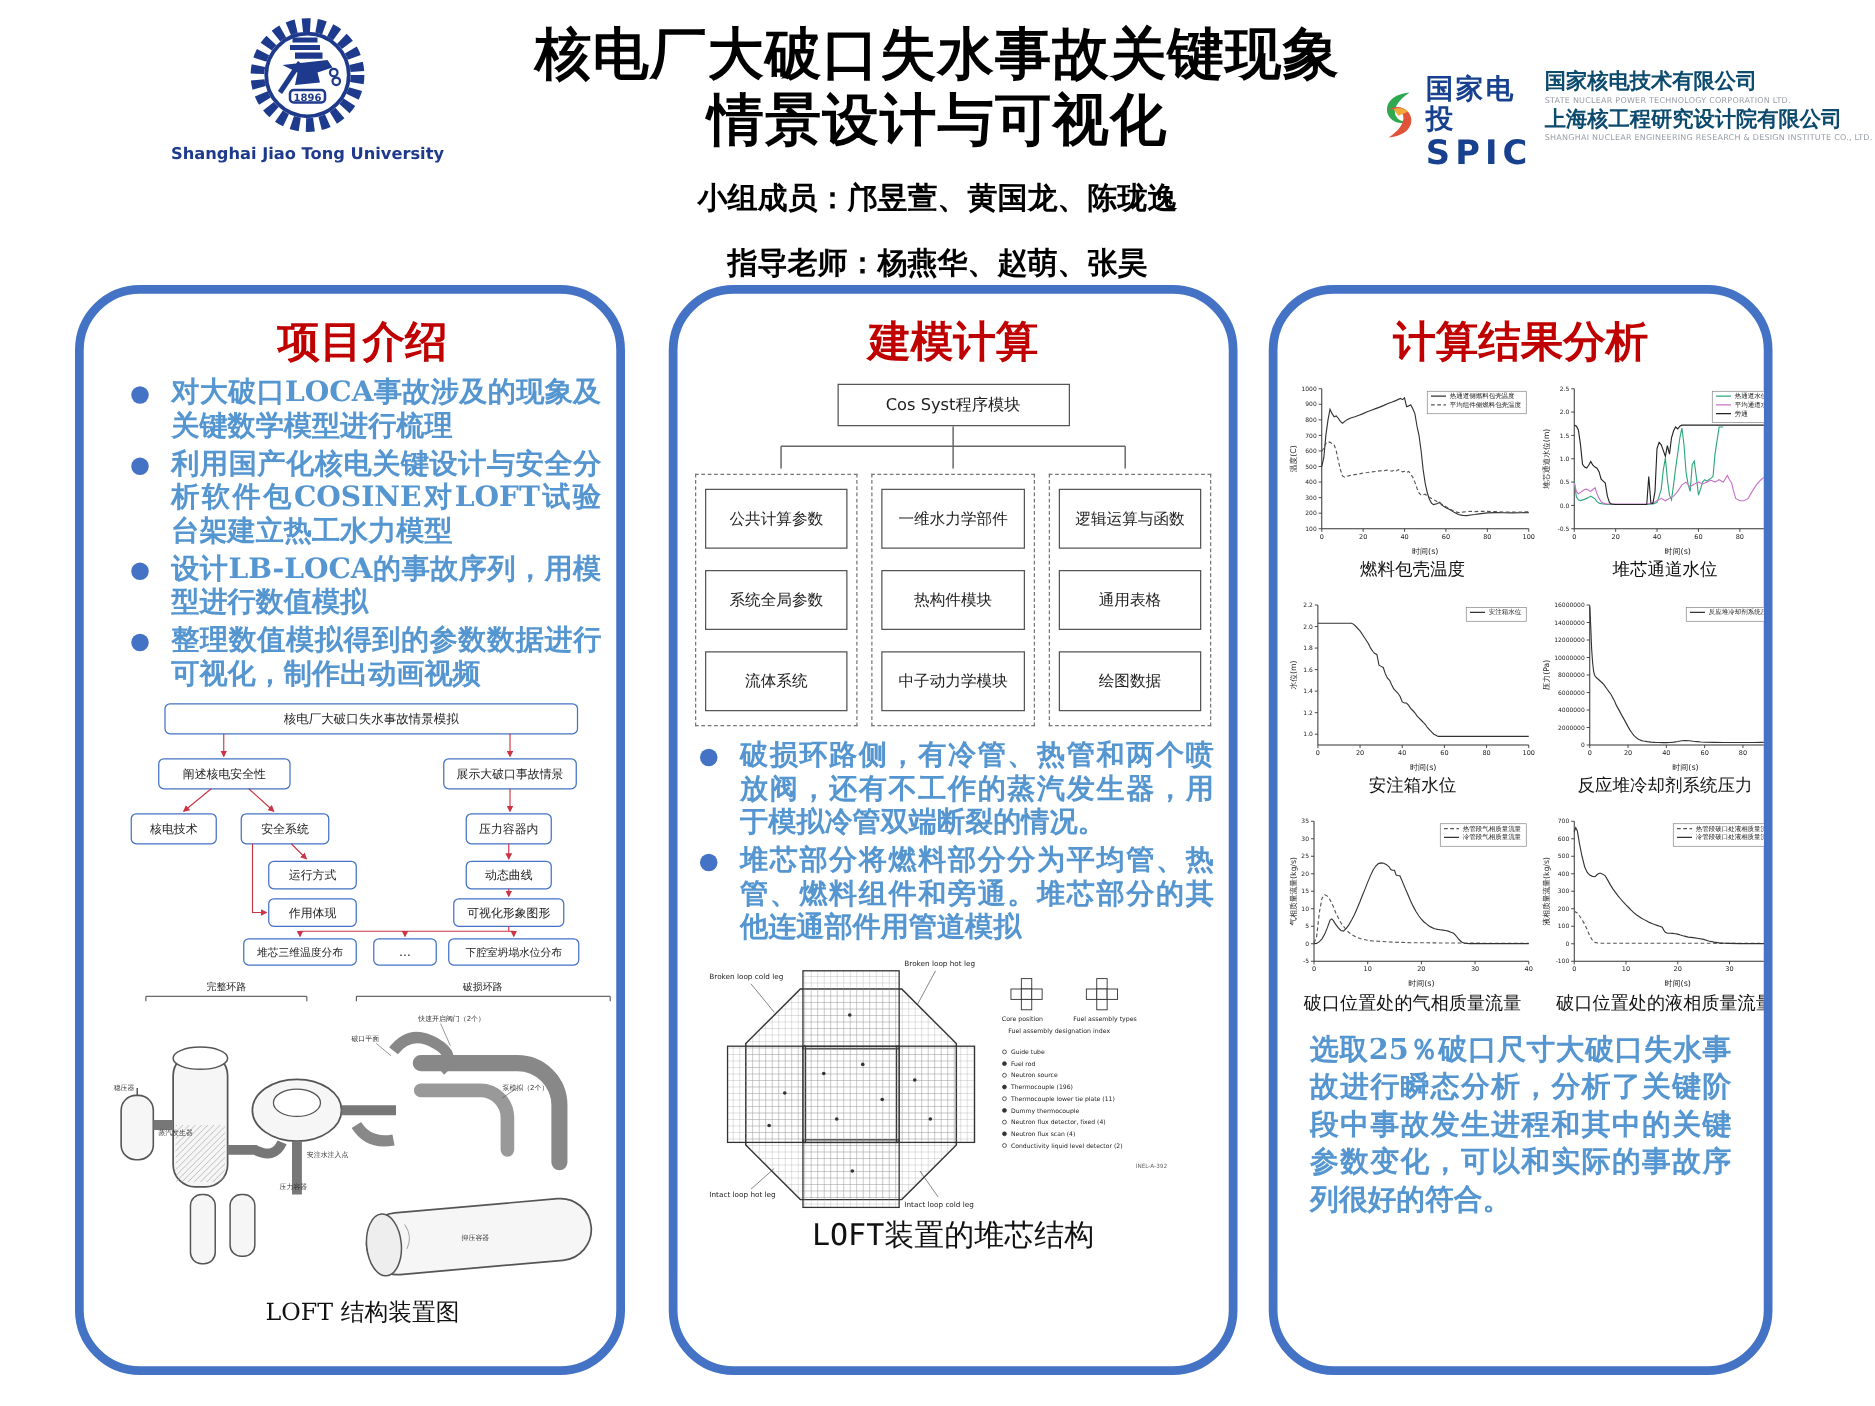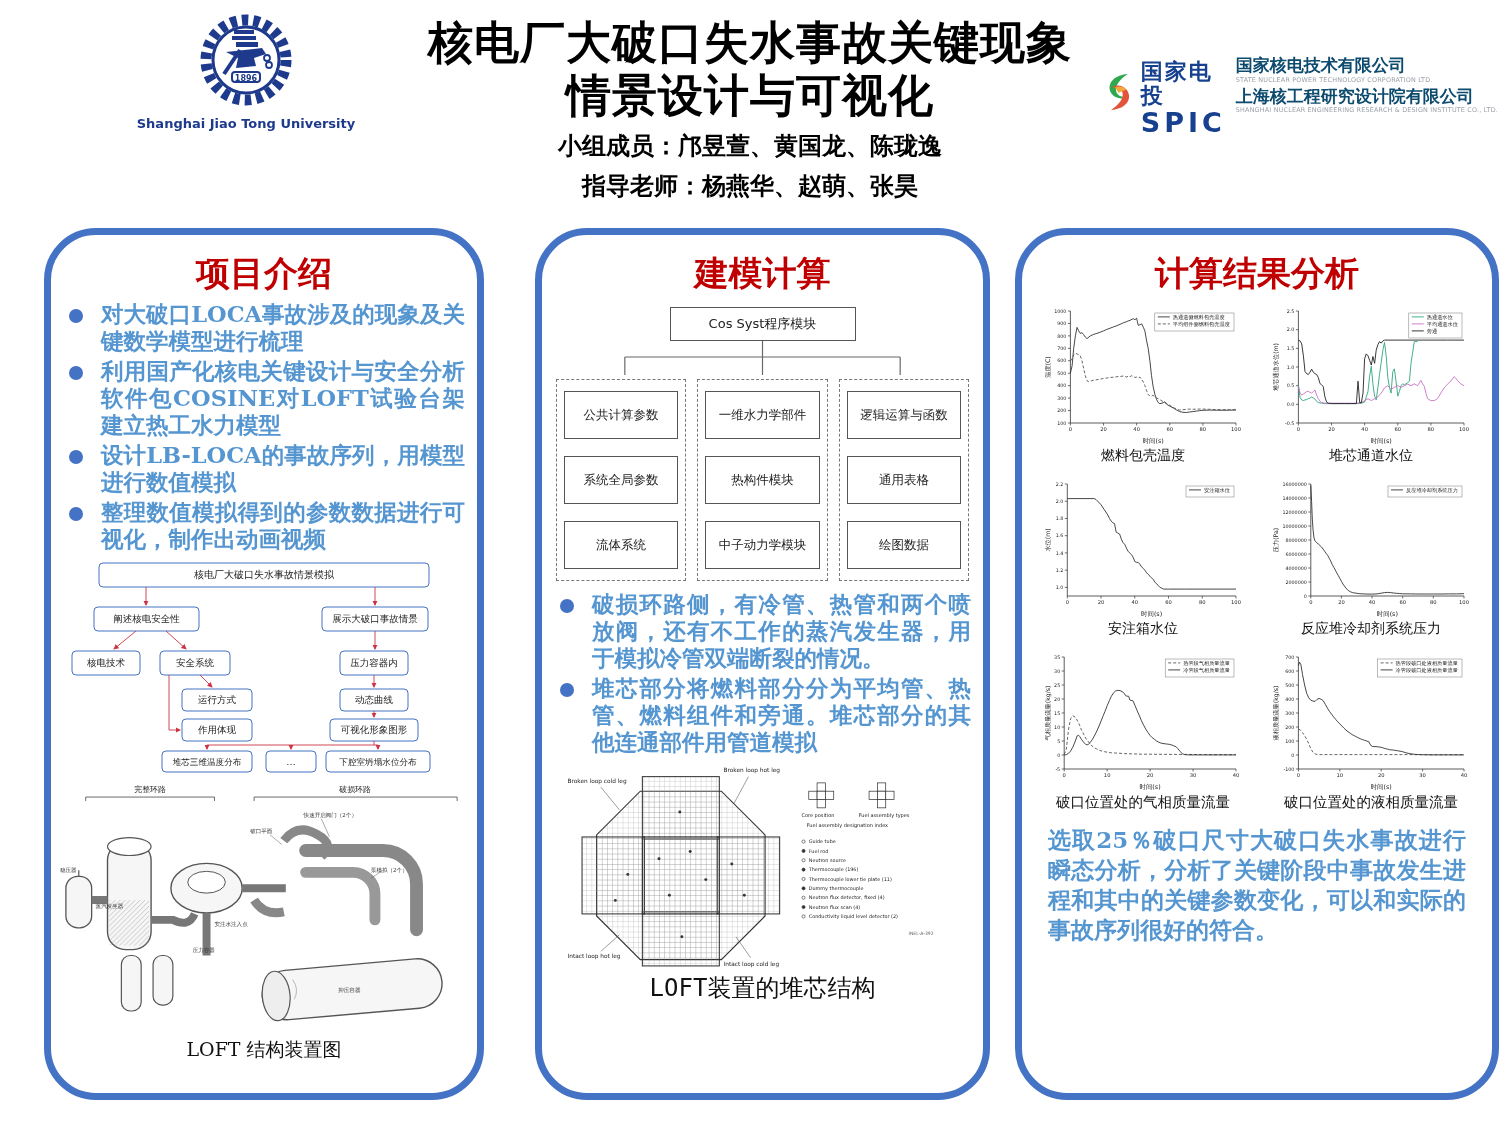--- a/index.html
+++ b/index.html
@@ -5,34 +5,34 @@
   html,body{margin:0;padding:0;background:#fff;}
   body{width:1500px;height:1125px;font-family:"DejaVu Sans","Liberation Sans",sans-serif;}
   .poster{position:relative;width:1500px;height:1125px;overflow:hidden;background:#fff;}
 
   
   .sjtu{position:absolute;left:112px;top:10px;width:268px;text-align:center;color:#1E3A8C;}
   .sjtu-cn{font-family:"DejaVu Serif","Liberation Serif",serif;font-style:italic;font-weight:bold;font-size:33px;line-height:1.05;margin-top:2px;}
   .sjtu-en{font-size:13px;font-weight:bold;margin-top:2px;}
   .header-center{position:absolute;left:355px;top:16px;width:790px;text-align:center;color:#000;}
   .main-title{font-size:45px;font-weight:bold;line-height:1.18;letter-spacing:1px;}
-  .member-line{font-size:24px;font-weight:bold;margin-top:8px;}
+  .member-line{font-size:24px;font-weight:bold;margin-top:20px;}
   .spic{position:absolute;left:1102px;top:56px;width:396px;display:flex;align-items:flex-start;}
   .spic-brand{margin-left:4px;margin-top:4px;}
   .spic-brand-cn{font-size:22px;font-weight:bold;color:#17418F;letter-spacing:2px;line-height:1.1;}
   .spic-brand-en{font-size:27px;font-weight:bold;color:#17418F;letter-spacing:4px;line-height:1.1;}
   .spic-co{margin-left:10px;margin-top:0;}
   .spic-co-cn{font-size:17px;font-weight:bold;color:#0c4a6e;line-height:1.15;white-space:nowrap;}
   .spic-co-en{font-size:6.4px;color:#9aa0a8;letter-spacing:.2px;white-space:nowrap;margin-bottom:3px;}
 
   
   .panel{position:absolute;top:228px;height:872px;border:7px solid #4472C4;border-radius:52px;background:#fff;box-sizing:border-box;overflow:hidden;}
-  #panel-intro{left:44px;width:440px;}
+  #panel-intro{left:60px;width:440px;padding-left:20px;}
   #panel-model{left:535px;width:455px;}
-  #panel-results{left:1015px;width:484px;}
+  #panel-results{left:1015px;width:403px;}
   .panel-title{color:#C00000;font-weight:bold;font-size:34px;text-align:center;margin:16px 0 4px 0;}
 
   .bullets{list-style:none;margin:2px 0 0 0;padding:0 12px 0 6px;color:#5596D1;
     font-family:"DejaVu Serif","Liberation Serif",serif;font-weight:bold;font-size:22.5px;line-height:1.2;text-align:justify;}
   .bullets li{position:relative;padding-left:44px;margin-bottom:3px;}
   .bullets li .dot{position:absolute;left:12px;top:8px;width:14px;height:14px;border-radius:50%;background:#4472C4;}
 
   .diagram-caption{font-family:"DejaVu Serif","Liberation Serif",serif;font-size:19px;color:#111;text-align:center;margin-top:2px;}
   .flowchart-wrap{margin-top:6px;text-align:center;}
   .loft-wrap{margin-top:2px;text-align:center;}

